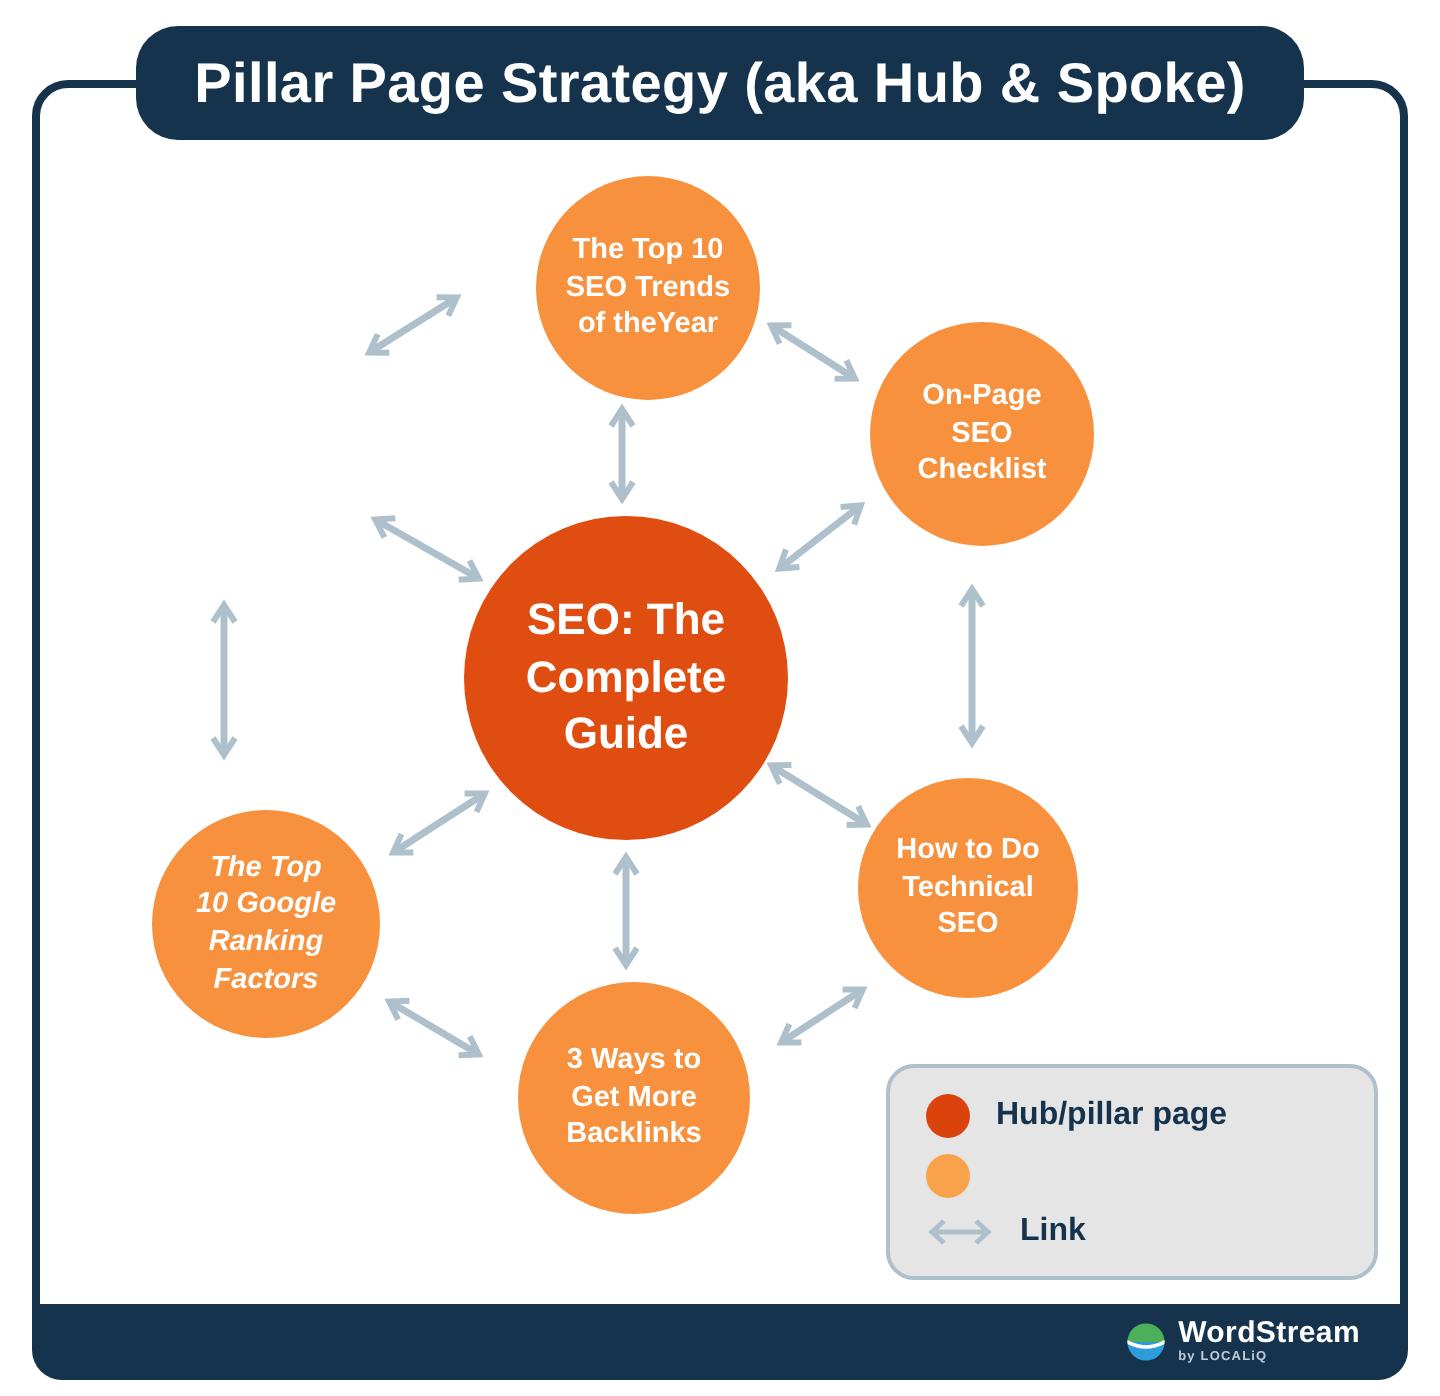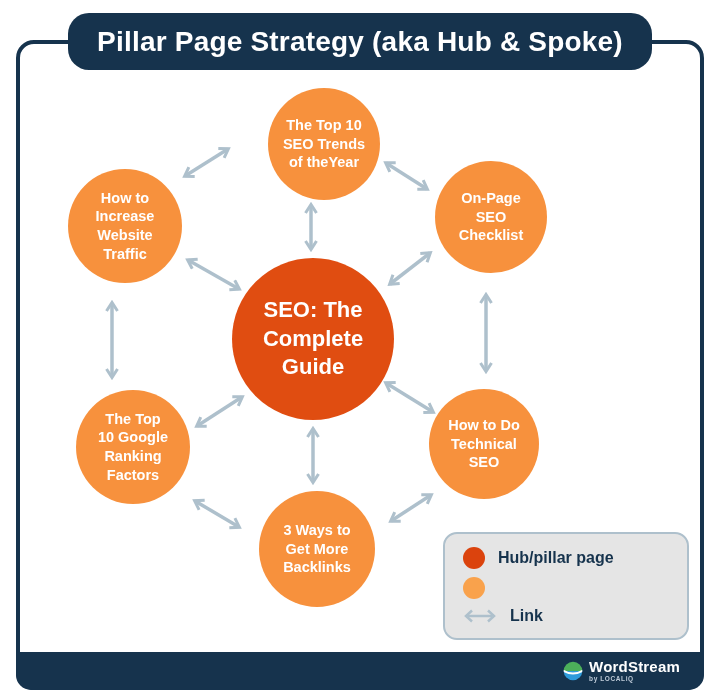--- a/index.html
+++ b/index.html
@@ -83,29 +83,25 @@
 Checklist</div>
 
   <div class="circle spoke" style="left:429px;top:389px;width:110px;height:110px;">How to Do
 Technical
 SEO</div>
 
   <div class="circle spoke" style="left:259px;top:491px;width:116px;height:116px;">3 Ways to
 Get More
 Backlinks</div>
 
-  <div class="circle spoke" style="left:76px;top:390px;width:114px;height:114px;">The Top
+  <div class="circle spoke" style="left:76px;top:405px;width:114px;height:114px;font-style:italic;">The Top
 10 Google
 Ranking
 Factors</div>
 
-  <div class="circle spoke" style="left:68px;top:169px;width:114px;height:114px;">How to
-Increase
-Website
-Traffic</div>
 
   <div class="legend">
     <div class="lg-row">
       <span class="lg-dot hub-dot"></span>
       <span class="lg-label">Hub/pillar page</span>
     </div>
     <div class="lg-row">
       <span class="lg-dot spoke-dot"></span>
     </div>
     <div class="lg-row">

